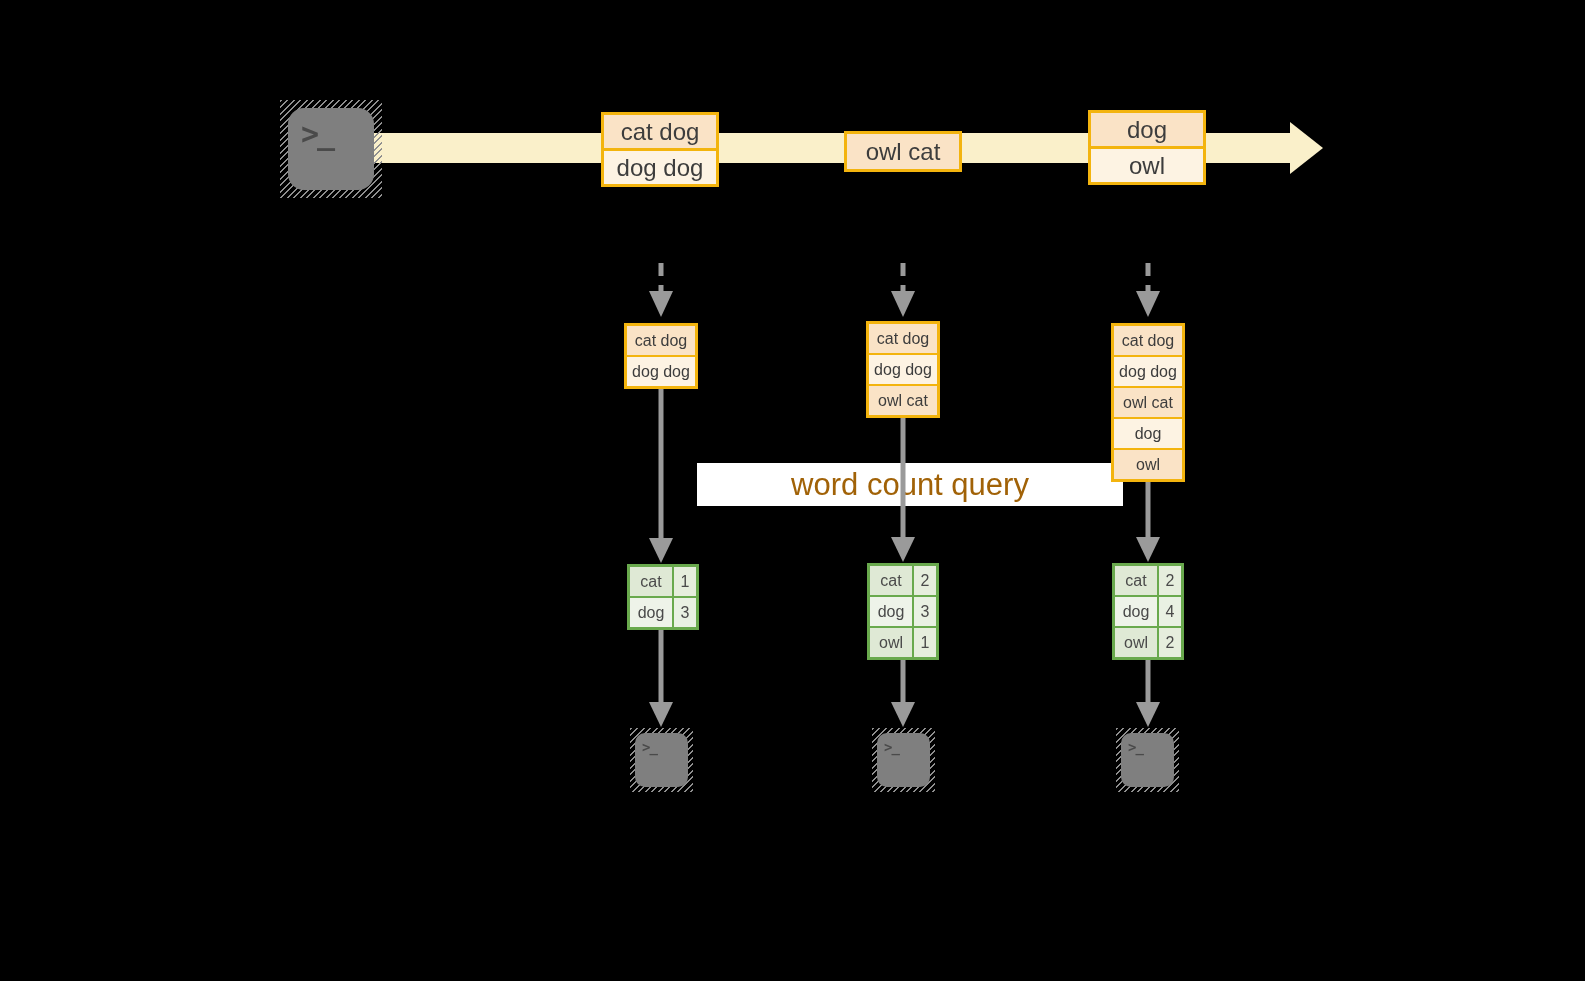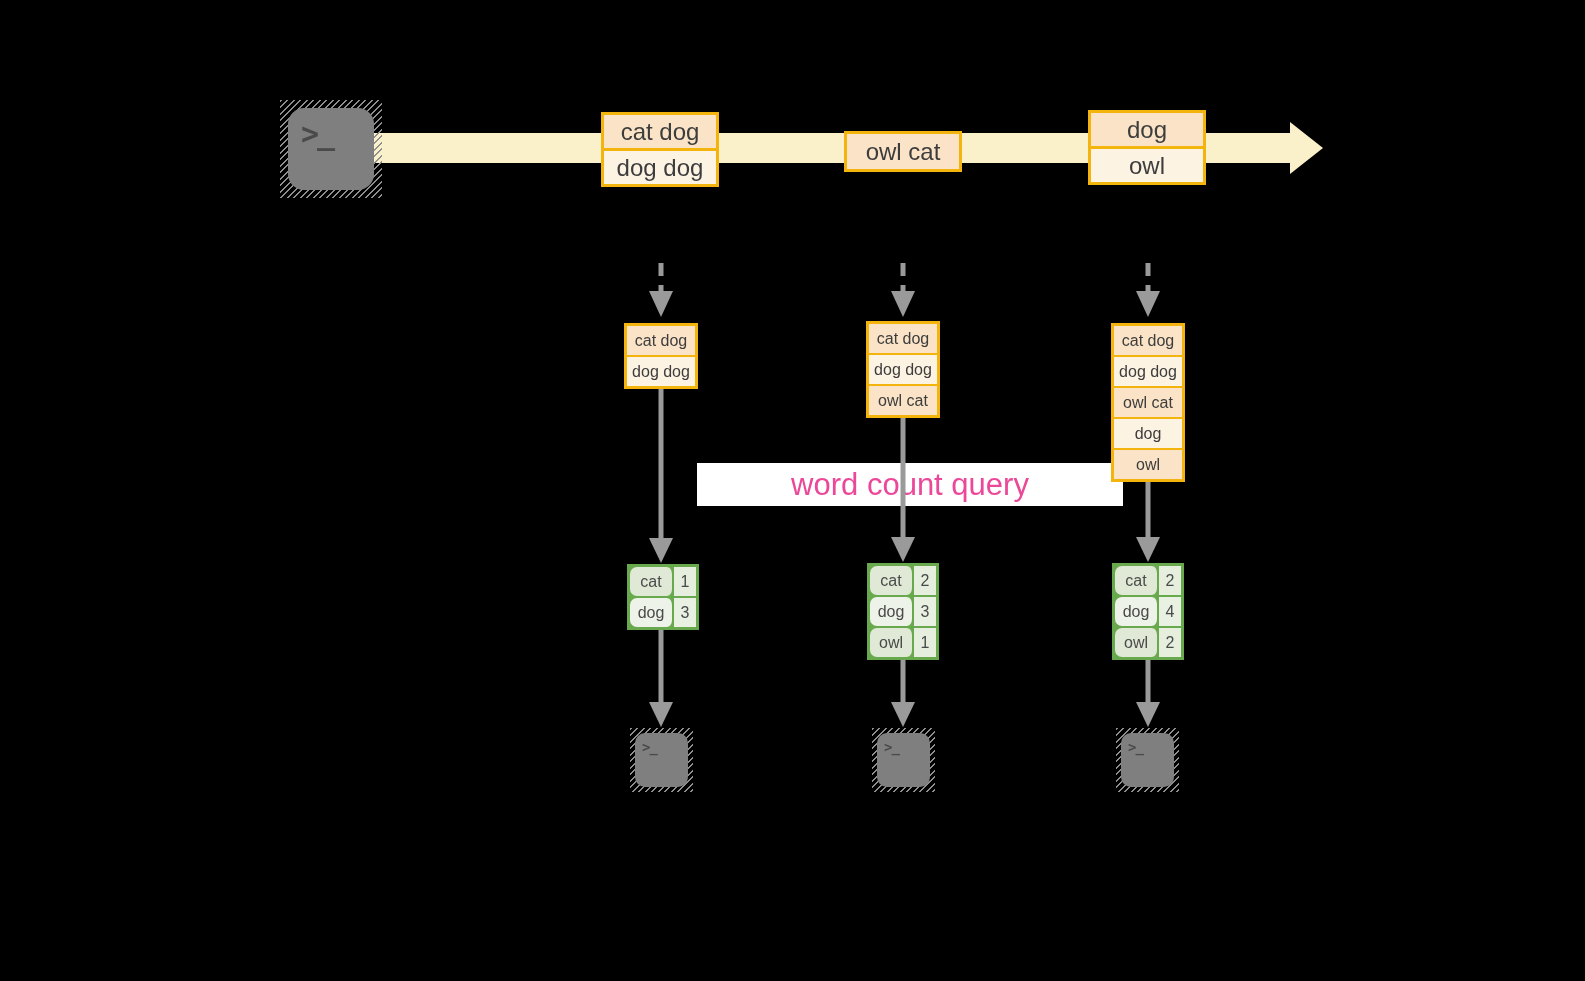--- a/index.html
+++ b/index.html
@@ -40,27 +40,27 @@
   .b3{left:1088px;top:110px;}
   .s1{left:624px;top:323px;}
   .s2{left:866px;top:321px;}
   .s3{left:1111px;top:323px;}
   
   .arrow{position:absolute;z-index:2;}
   .arrow line{stroke:#9a9a9a;stroke-width:5;}
   .arrow polygon{fill:#9a9a9a;}
   
   .query-band{position:absolute;left:697px;top:463px;width:426px;height:43px;background:#ffffff;z-index:1;
-    display:flex;align-items:center;justify-content:center;font-size:31px;color:#ec4899;}
+    display:flex;align-items:center;justify-content:center;font-size:31px;color:#a16207;}
   
   .gtable{position:absolute;border:3px solid #69a94d;z-index:3;background:#69a94d;}
   .grow{display:flex;}
   .grow + .grow{border-top:2px solid #69a94d;}
   .gw,.gc{display:flex;align-items:center;justify-content:center;height:29px;font-size:16px;color:#4a4a4a;}
-  .gw{width:42px;border-right:2px solid #69a94d;border-radius:7px;}
+  .gw{width:42px;border-right:2px solid #69a94d;}
   .gc{width:22px;}
   .grow:nth-child(odd) .gw{background:#dfe9d5;}
   .grow:nth-child(odd) .gc{background:#e6eedd;}
   .grow:nth-child(even) .gw{background:#eef3e9;}
   .grow:nth-child(even) .gc{background:#e9f1e3;}
   .g1{left:627px;top:564px;}
   .g2{left:867px;top:563px;}
   .g3{left:1112px;top:563px;}
 </style>
 </head>

